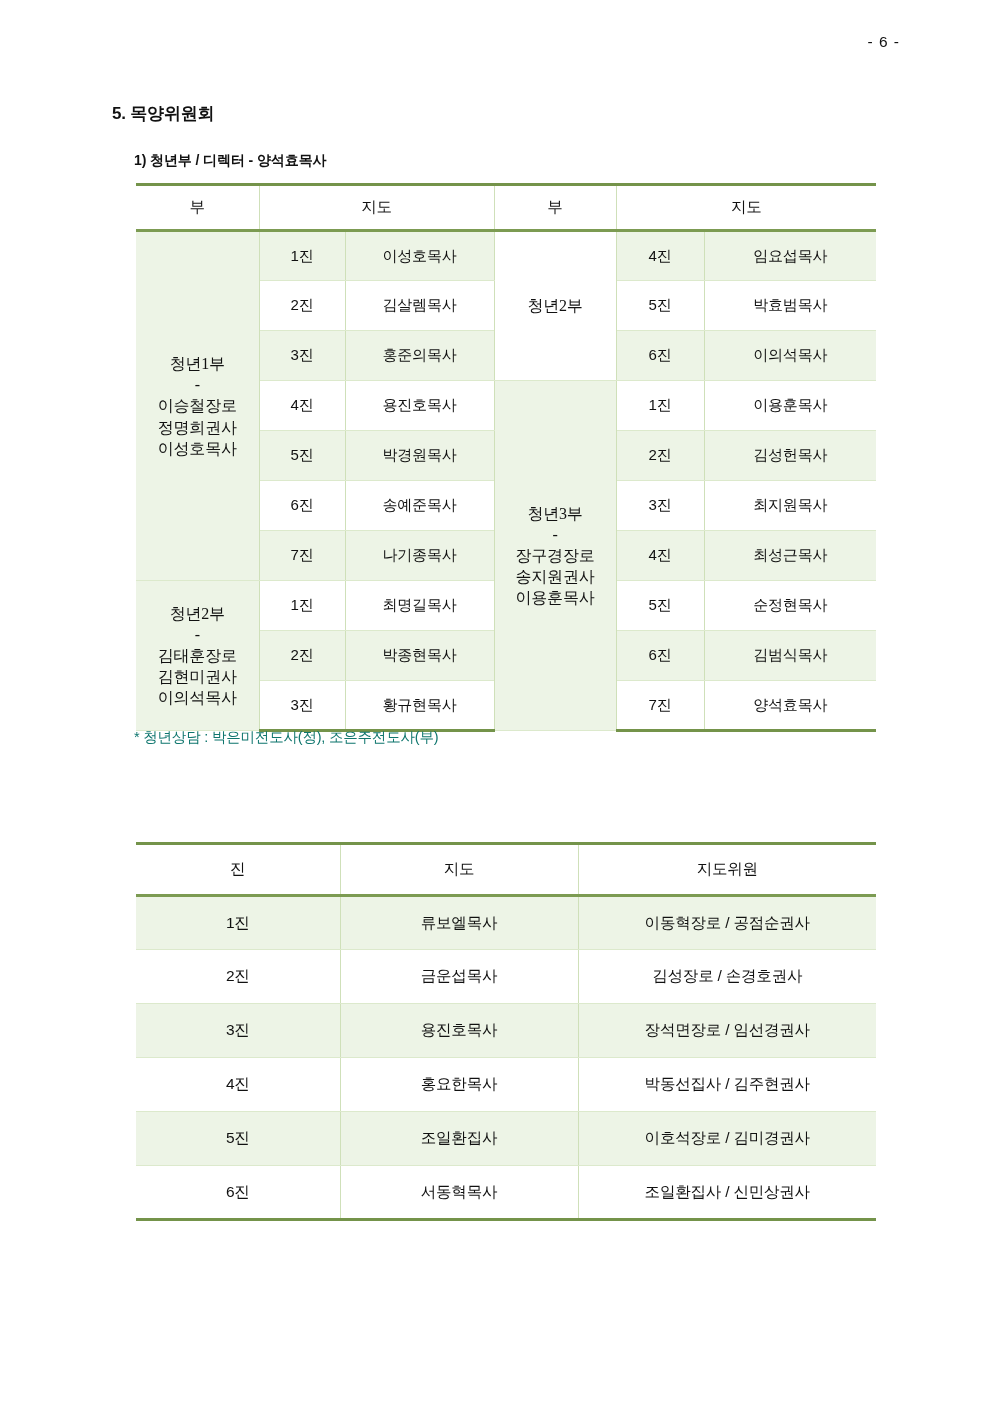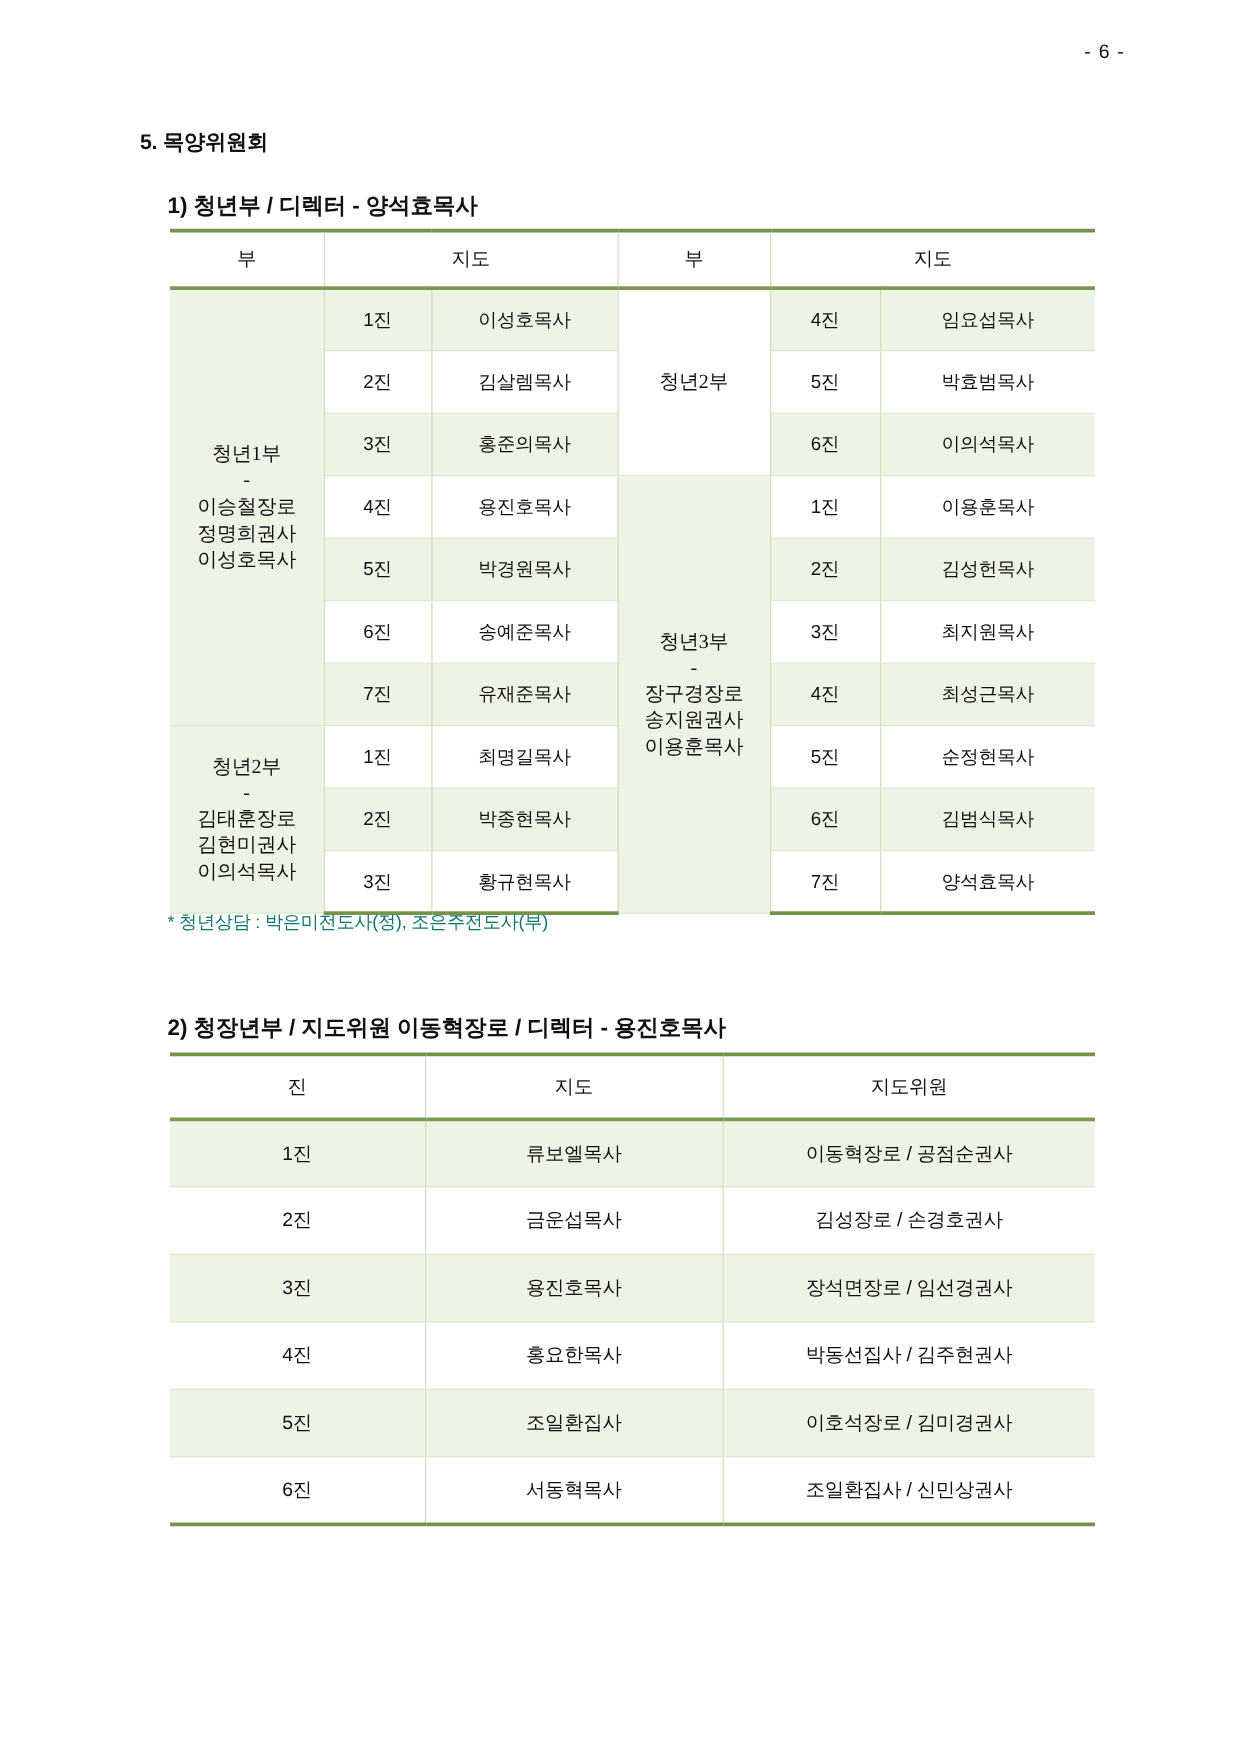--- a/index.html
+++ b/index.html
@@ -45,21 +45,21 @@
     white-space: nowrap;
     letter-spacing: -0.2px;
     margin-top: 40px;
   }
   .section-heading.l1 { top: 62px; }
   .section-heading.l2 { top: 94px; font-weight: bold; letter-spacing: 0.4px;}
 
   .subsection-heading {
     position: absolute;
     left: 134px;
-    font-size: 18px;
+    font-size: 14px;
     font-weight: bold;
     color: #111;
     white-space: nowrap;
     letter-spacing: -0.1px;
   }
   .sub1 { top: 152px; }
   .sub2 { top: 810px; }
 
   .footnote {
     position: absolute;
@@ -198,21 +198,21 @@
             <td class="tint">김성헌목사</td>
           </tr>
           <tr class="body">
             <td class="plain">6진</td>
             <td class="plain">송예준목사</td>
             <td class="plain">3진</td>
             <td class="plain">최지원목사</td>
           </tr>
           <tr class="body">
             <td class="tint">7진</td>
-            <td class="tint">유재준목사</td>
+            <td class="tint">나기종목사</td>
             <td class="tint">4진</td>
             <td class="tint">최성근목사</td>
           </tr>
           <tr class="body">
             <td rowspan="3" class="deptcell tint">청년2부
 -
 김태훈장로
 김현미권사
 이의석목사</td>
             <td class="plain">1진</td>
@@ -231,21 +231,20 @@
             <td class="plain">황규현목사</td>
             <td class="plain">7진</td>
             <td class="plain">양석효목사</td>
           </tr>
         </tbody>
     </table>
   </div>
 
   <div class="footnote">* 청년상담 : 박은미전도사(정), 조은주전도사(부)</div>
 
-  <div class="subsection-heading sub2">2) 청장년부 / 지도위원 이동혁장로 / 디렉터 - 용진호목사</div>
 
   <div class="tbl-wrap" id="table-youngadult-wrap">
     <table class="grid" id="table-youngadult">
       <colgroup>
         <col style="width:204px">
         <col style="width:238px">
         <col style="width:298px">
       </colgroup>
       <tbody id="youngadult-body">
           <tr class="head">

